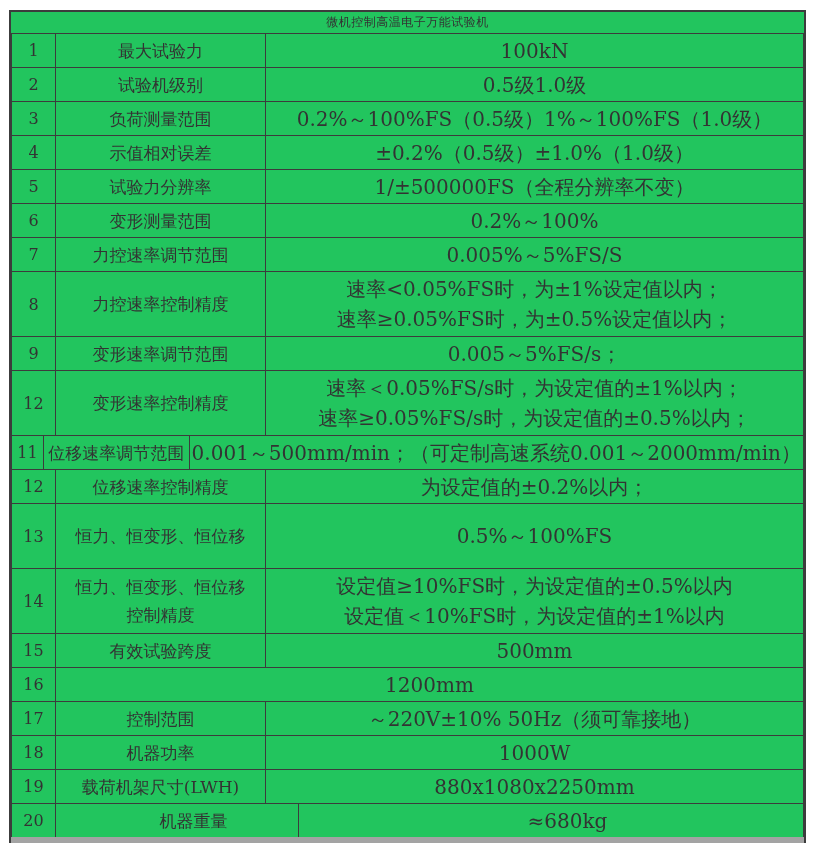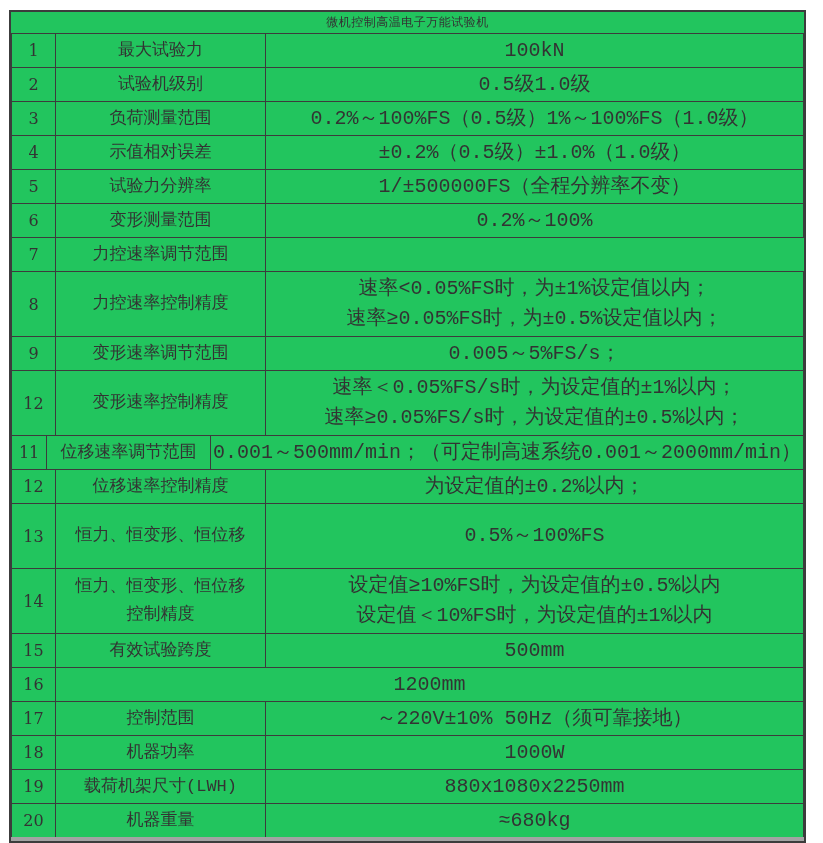--- a/index.html
+++ b/index.html
@@ -39,21 +39,22 @@
   .row {
     display: flex;
     align-items: stretch;
     border-bottom: 1px solid #3c3c3c;
     min-height: 33px;
   }
   .row.tall {
     min-height: 64px;
   }
   .row:last-child {
-    border-bottom: 4px solid #a3a3a3; 
+    border-bottom: 6px solid #a3a3a3; 
+    gap: 33px;
   }
   .cell {
     display: flex;
     flex-direction: column;
     justify-content: center;
     text-align: center;
     box-sizing: border-box;
     padding: 1px 2px;
   }
   .cell-no {
@@ -68,21 +69,20 @@
     font-size: 17px;
   }
   .cell-value {
     flex: 1;
     border-right: 1px solid #3c3c3c;
     font-size: 20px;
   }
   .line {
     line-height: 30px;
     white-space: nowrap;
-    font-family: Liberation Mono, monospace;
   }
   .cell-name .line {
     white-space: normal;
     line-height: 28px;
   }
 </style>
 </head>
 <body>
 
 <div class="page">
@@ -149,20 +149,23 @@
     <div class="cell cell-value">
             <div class="line">0.2%～100%</div>
           </div>
   </div>
 
   <div class="row">
     <div class="cell cell-no">7</div>
     <div class="cell cell-name">
             <div class="line">力控速率调节范围</div>
           </div>
+    <div class="cell cell-value">
+            <div class="line">0.005%～5%FS/S</div>
+          </div>
   </div>
 
   <div class="row tall">
     <div class="cell cell-no">8</div>
     <div class="cell cell-name">
             <div class="line">力控速率控制精度</div>
           </div>
     <div class="cell cell-value">
             <div class="line">速率&lt;0.05%FS时，为±1%设定值以内；</div>
             <div class="line">速率≥0.05%FS时，为±0.5%设定值以内；</div>

